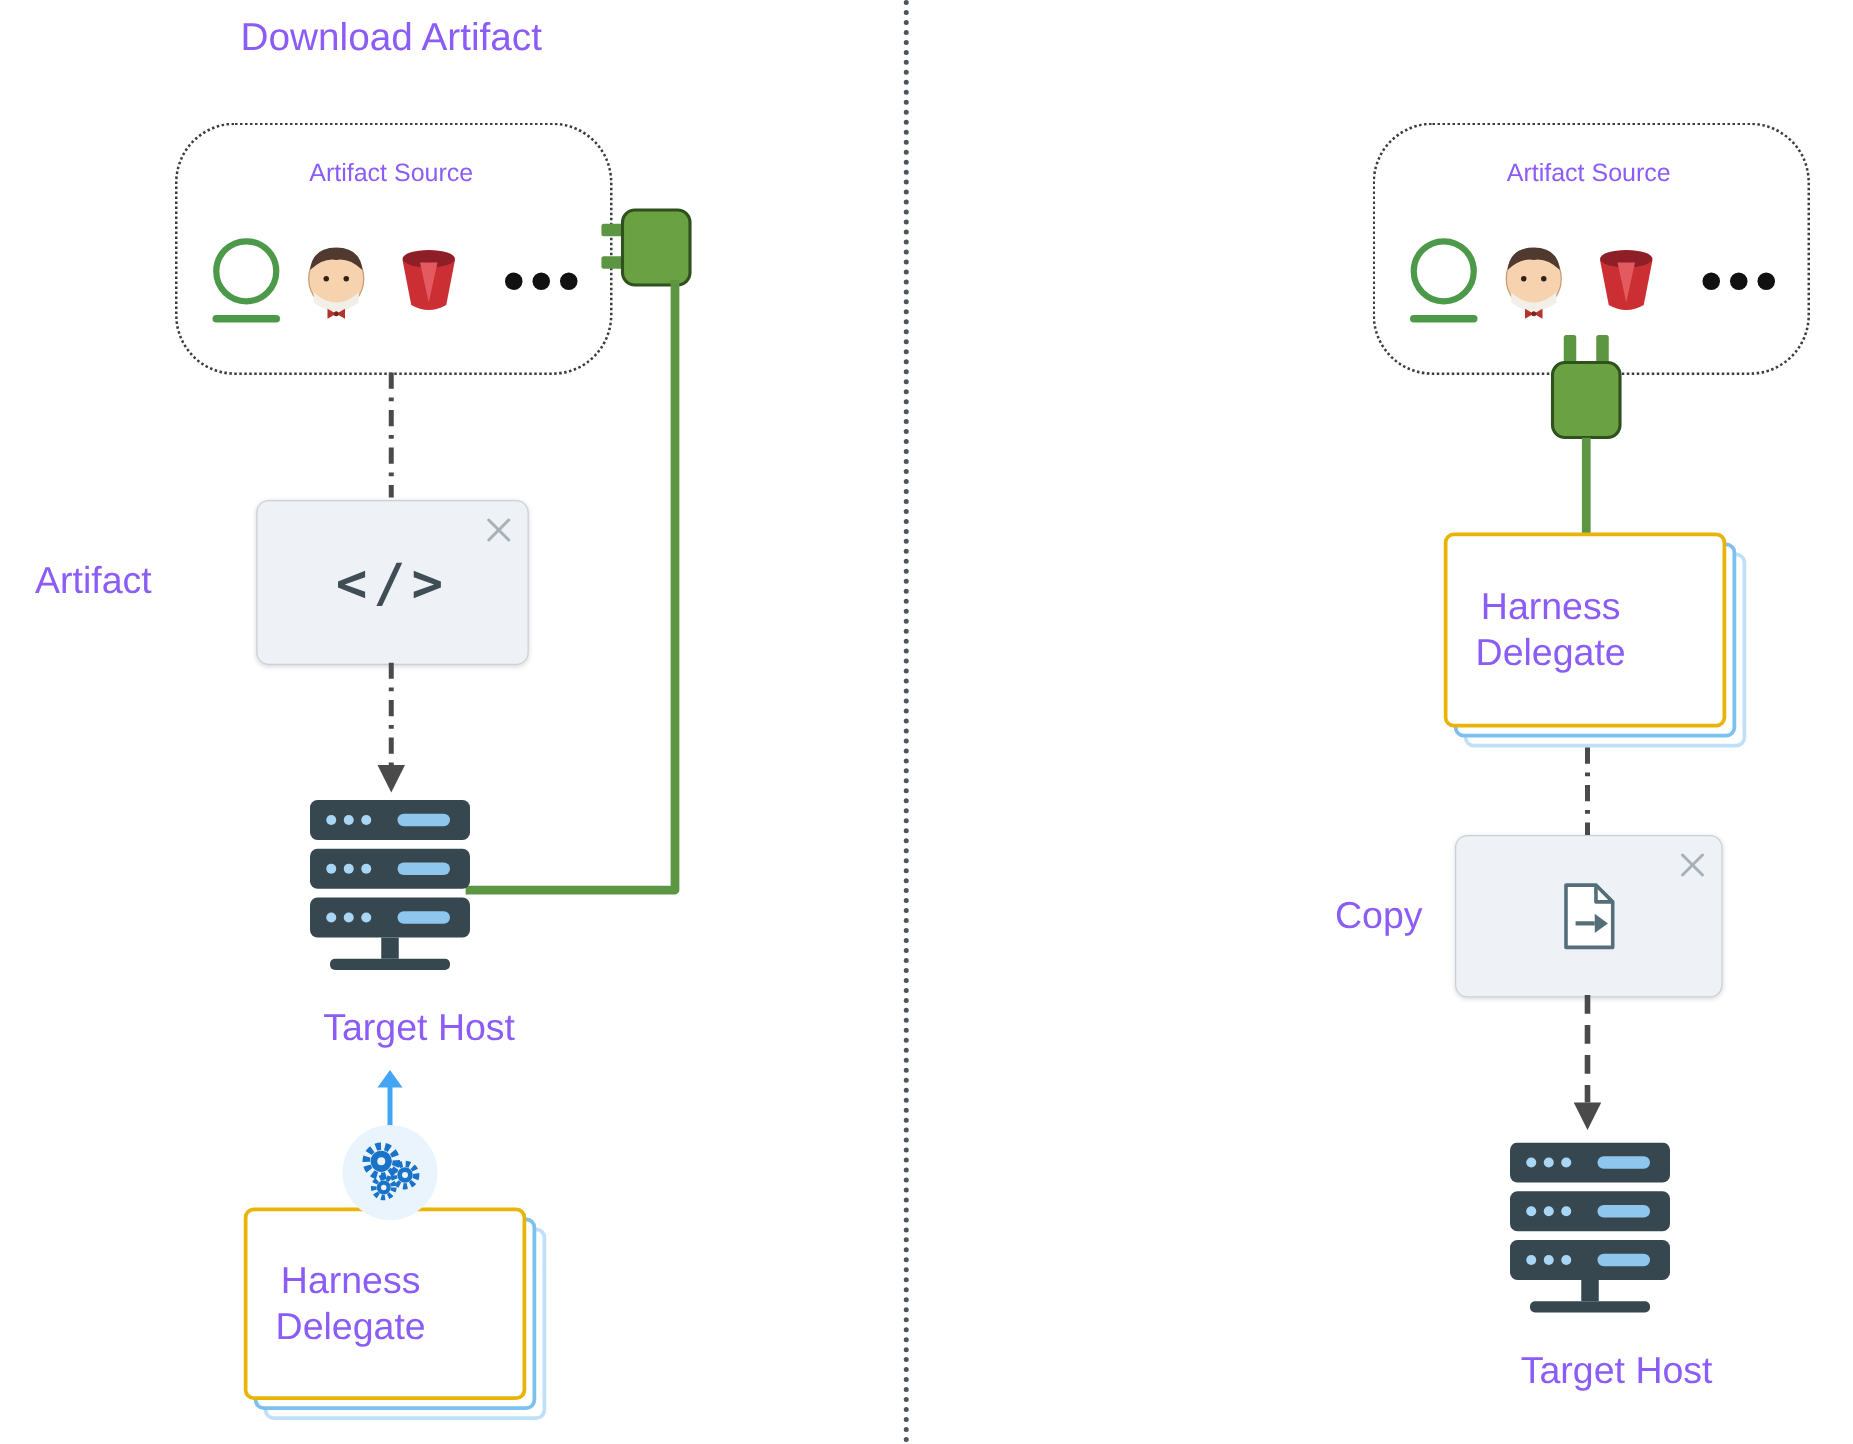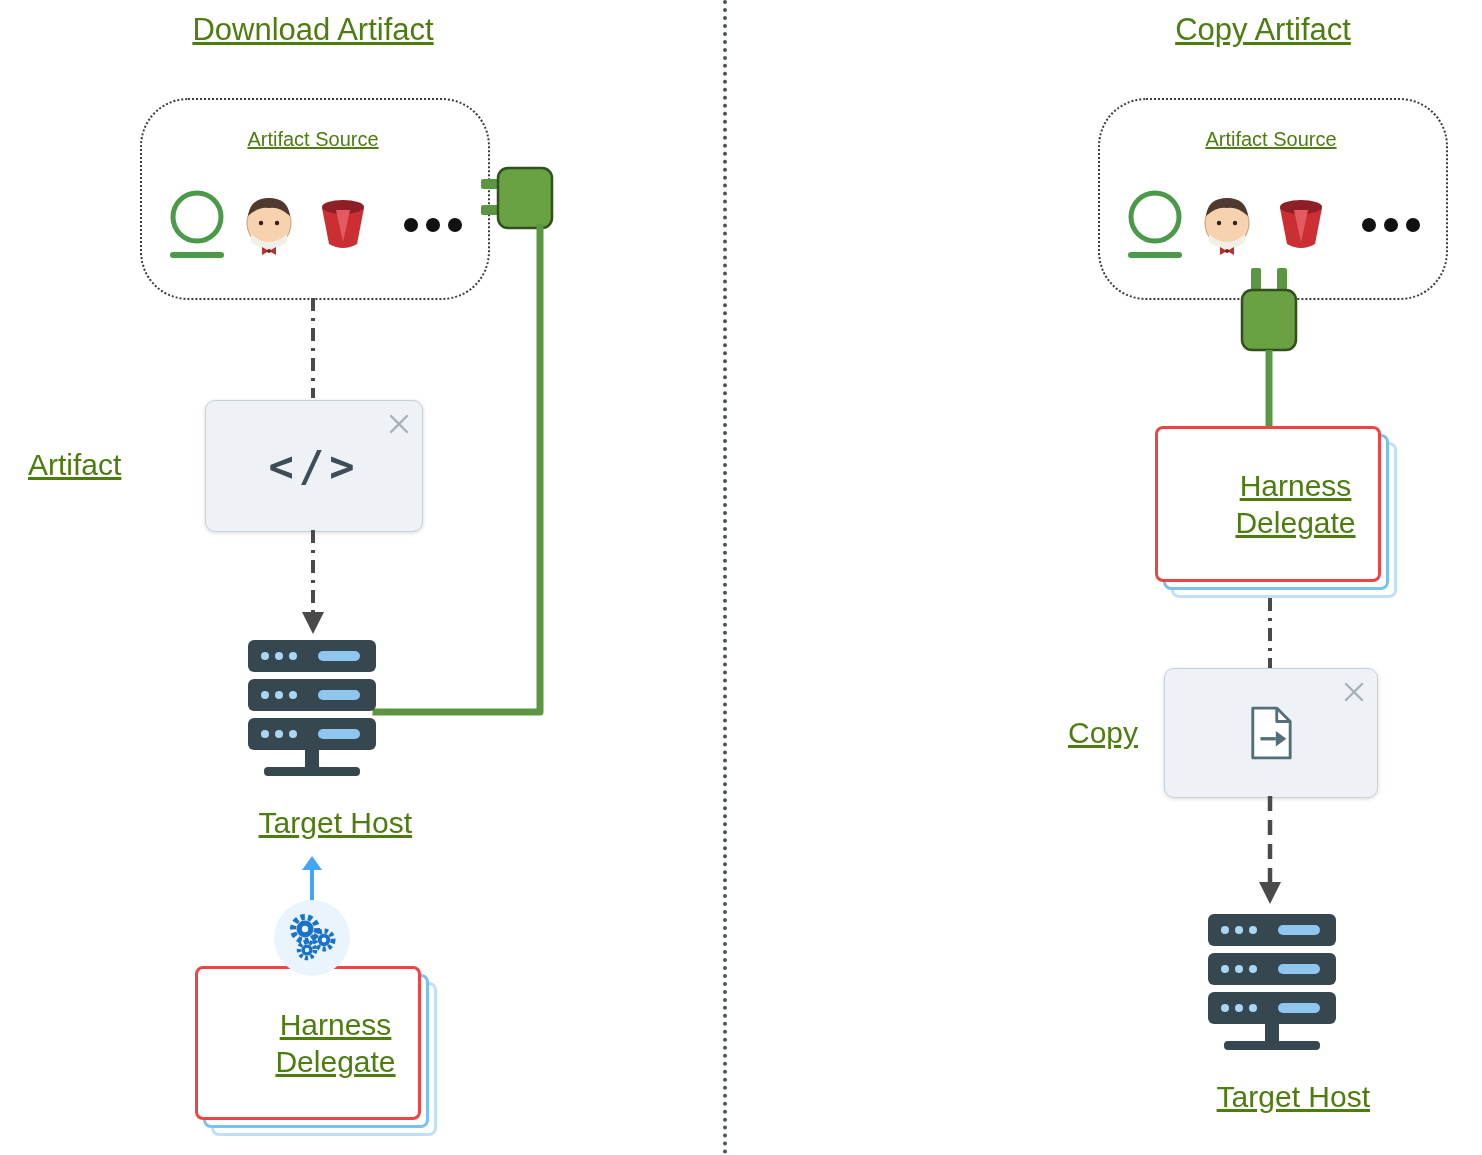--- a/index.html
+++ b/index.html
@@ -1,33 +1,33 @@
 <!DOCTYPE html>
 <html><head>
 <meta charset="utf-8">
 <style>
   html,body{margin:0;padding:0;background:#ffffff;}
   #stage{position:relative;width:1482px;height:1155px;background:#ffffff;overflow:hidden;
          font-family:"Liberation Sans", sans-serif;color:#1b1b1b;}
   .abs{position:absolute;}
-  .txt{color:#4d7c0f;text-decoration:underline;}
+  .txt{color:#8b5cf6;}
   .title{font-size:31px;font-weight:500;text-align:center;}
   .biglabel{font-size:30px;}
   .center{text-align:right;}
   .src-box{border:2.5px dotted #3c3c3c;border-radius:48px;background:#ffffff;}
   .src-label{font-size:20px;text-align:center;}
   .step-box{background:#eef1f5;border:1.5px solid #c9d1d8;border-radius:10px;
             box-shadow:0 1px 4px rgba(0,0,0,0.15);}
   .code-glyph{font-family:"DejaVu Sans Mono", monospace;font-size:42px;font-weight:bold;
               color:#3f4d56;letter-spacing:5px;}
   .close-btn{position:absolute;top:12px;right:12px;width:22px;height:22px;}
   .step-center{position:absolute;left:0;top:0;width:100%;height:100%;
                display:flex;align-items:center;justify-content:center;}
   .delegate-layer{position:absolute;width:220px;background:#ffffff;border-radius:8px;}
-  .delegate-main{border:3px solid #ef4444;display:flex;align-items:center;justify-content:flex-end;}
+  .delegate-main{border:3px solid #eab308;display:flex;align-items:center;justify-content:flex-start;}
   .delegate-l2{border:3px solid #7cc0f0;}
   .delegate-l3{border:3px solid #bfe0f8;}
   .delegate-text{font-size:30px;text-align:center;width:165px;line-height:1.25;}
   .separator{border-left:4px dotted #4a5560;}
   .netlabel{font-size:26px;text-align:center;line-height:1.35;}
 </style>
 </head>
 <body>
 
 <div id="stage">
@@ -140,21 +140,20 @@
   </svg>
 
   <div class="abs" style="left:195px;top:966px;width:242px;height:170px;">
     <div class="delegate-layer delegate-l3" style="left:16px;top:16px;height:148px;"></div>
     <div class="delegate-layer delegate-l2" style="left:8px;top:8px;height:148px;"></div>
     <div class="delegate-layer delegate-main" style="left:0;top:0;height:148px;">
       <span class="txt delegate-text">Harness Delegate</span>
     </div>
   </div>
 
-  <div class="abs txt title" style="left:1108px;top:12px;width:310px;">Copy Artifact</div>
 
   <div class="abs src-box" style="left:1098px;top:98px;width:346px;height:198px;"></div>
   <div class="abs txt src-label" style="left:1098px;top:128px;width:346px;">Artifact Source</div>
 
   <svg class="abs" style="left:1126px;top:190px;" width="58" height="74" viewBox="0 0 58 74">
     <circle cx="29" cy="27" r="24" fill="none" stroke="#4c9a49" stroke-width="5"></circle>
     <rect x="2" y="62" width="54" height="6" rx="3" fill="#4c9a49"></rect>
   </svg>
 
   <svg class="abs" style="left:1196px;top:192px;" width="62" height="66" viewBox="0 0 62 66">

